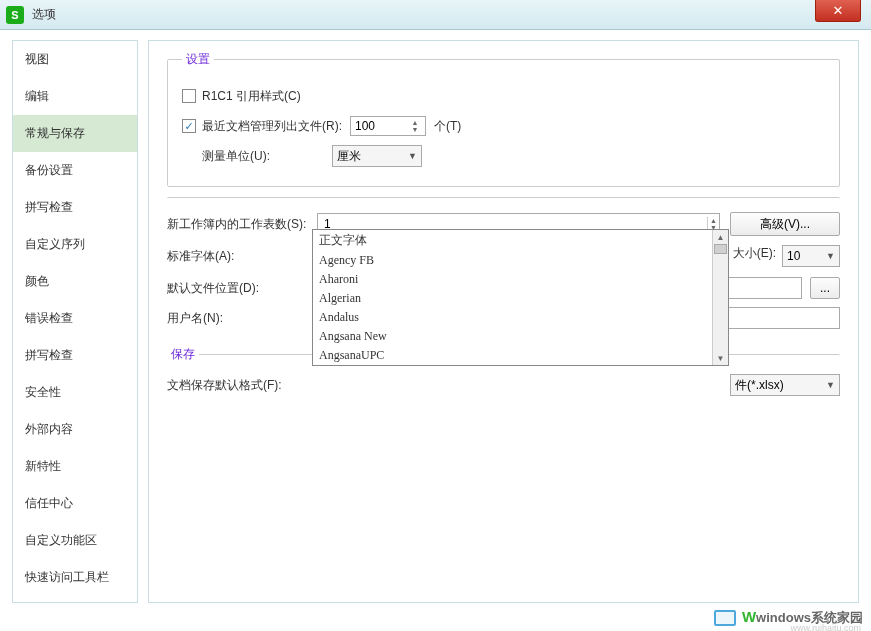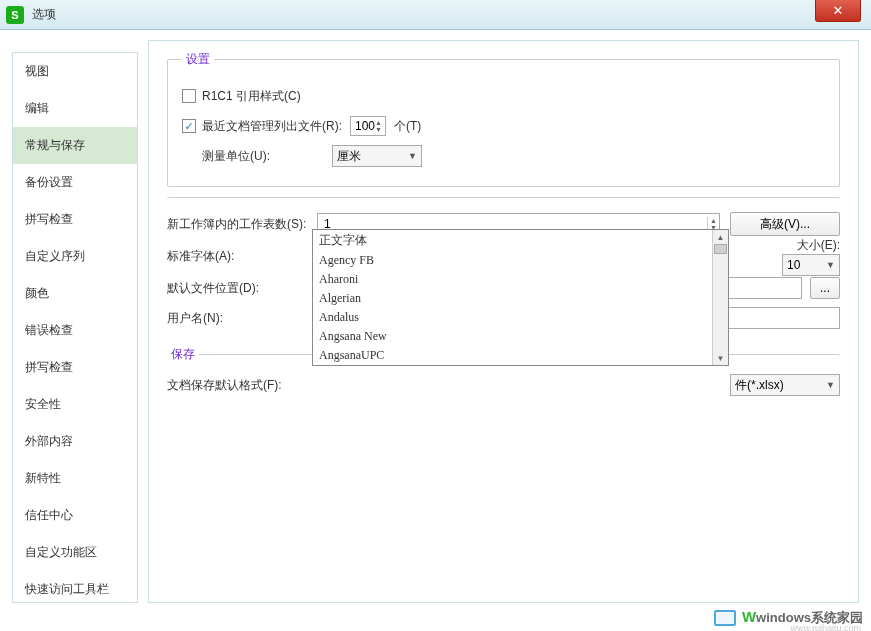--- a/index.html
+++ b/index.html
@@ -5,34 +5,34 @@
 * { box-sizing: border-box; margin: 0; padding: 0; }
 body { font-family: "Microsoft YaHei", SimSun, sans-serif; font-size: 12px; background: #fff; width: 871px; height: 631px; position: relative; overflow: hidden; }
 
 .titlebar { height: 30px; background: linear-gradient(#e8f4f8, #d4eaf0); border-bottom: 1px solid #a8c8d0; display: flex; align-items: center; padding: 0 0 0 6px; position: relative; }
 .app-icon { width: 18px; height: 18px; background: #1aad19; border-radius: 3px; display: flex; align-items: center; justify-content: center; color: #fff; font-weight: bold; font-size: 11px; }
 .title-text { margin-left: 8px; color: #333; }
 .close-btn { position: absolute; right: 0; top: 0; width: 46px; height: 22px; background: linear-gradient(#e06050, #c23020); border: 1px solid #a02010; border-top: none; border-radius: 0 0 3px 3px; display: flex; align-items: center; justify-content: center; color: #fff; font-size: 13px; cursor: pointer; margin-right: 10px; }
 
 .body-wrap { position: absolute; top: 30px; left: 0; right: 0; bottom: 0; padding: 10px 12px 8px 12px; }
 
-.sidebar { position: absolute; left: 12px; top: 10px; width: 126px; bottom: 28px; border: 1px solid #c8dde4; background: #fff; margin-top: 12px; }
+.sidebar { position: absolute; left: 12px; top: 10px; width: 126px; bottom: 28px; border: 1px solid #c8dde4; background: #fff; }
 .sidebar-item { padding: 10px 12px; color: #333; cursor: pointer; }
 .sidebar-item.selected { background: #d6ead3; }
 
 .main { position: absolute; left: 148px; right: 12px; top: 10px; bottom: 28px; border: 1px solid #c8dde4; background: #fff; padding: 10px 18px; }
 
 fieldset { border: 1px solid #ccc; border-radius: 2px; margin-bottom: 10px; padding: 10px 14px 12px 14px; }
 legend { padding: 0 4px; color: #6d28d9; }
 
 .row { display: flex; align-items: center; margin: 6px 0; min-height: 24px; }
 .chk { width: 14px; height: 14px; border: 1px solid #888; background: #fff; margin-right: 6px; display: inline-flex; align-items: center; justify-content: center; }
 .chk.checked::after { content: "✓"; color: #2a7ab0; font-size: 11px; line-height: 1; }
 .lbl { color: #333; }
-.num-input { width: 36px; height: 20px; border: 1px solid #aaa; background: #fff; padding: 4px 4px; display: inline-flex; align-items: center; justify-content: space-between; }
+.num-input { width: 76px; height: 20px; border: 1px solid #aaa; background: #fff; padding: 4px 4px; display: inline-flex; align-items: center; justify-content: space-between; }
 .num-input .val { flex: 1; }
 .spin { display: flex; flex-direction: column; width: 12px; }
 .spin span { font-size: 7px; line-height: 7px; color: #666; text-align: center; cursor: pointer; }
 .sel { height: 22px; border: 1px solid #aaa; background: #f5f5f5; padding: 0 4px; display: inline-flex; align-items: center; justify-content: space-between; cursor: pointer; }
 .sel .arrow { font-size: 9px; color: #555; margin-left: 4px; }
 .txt-input { height: 22px; border: 1px solid #aaa; background: #fff; padding: 0 4px; }
 .btn { height: 24px; border: 1px solid #aaa; background: linear-gradient(#fdfdfd,#ececec); padding: 0 12px; display: inline-flex; align-items: center; justify-content: center; cursor: pointer; border-radius: 2px; }
 
 .label-col { width: 150px; }
 .wide-spin { flex: 1; height: 22px; border: 1px solid #aaa; background: #fff; display: flex; align-items: center; padding: 0 0 0 6px; }
@@ -130,21 +130,21 @@
         </span>
         <span class="btn" style="width:110px">高级(V)...</span>
       </div>
 
       <div class="row font-combo-row" style="height:28px;">
         <span class="lbl label-col">标准字体(A):</span>
         <div class="font-combo">
           <span style="flex:1">正文字体</span>
           <span class="drop-btn"></span>
         </div>
-        <span style="margin-left:auto; display:flex; align-items:flex-end;flex-direction:column;">
+        <span style="margin-left:auto; display:flex; align-items:flex-start;">
           <span class="lbl">大小(E):</span>
           <span style="width:6px"></span>
           <span class="sel" style="width:58px">
             <span>10</span>
               <span class="arrow">▼</span>
           </span>
         </span>
       </div>
 
       <div class="row">

